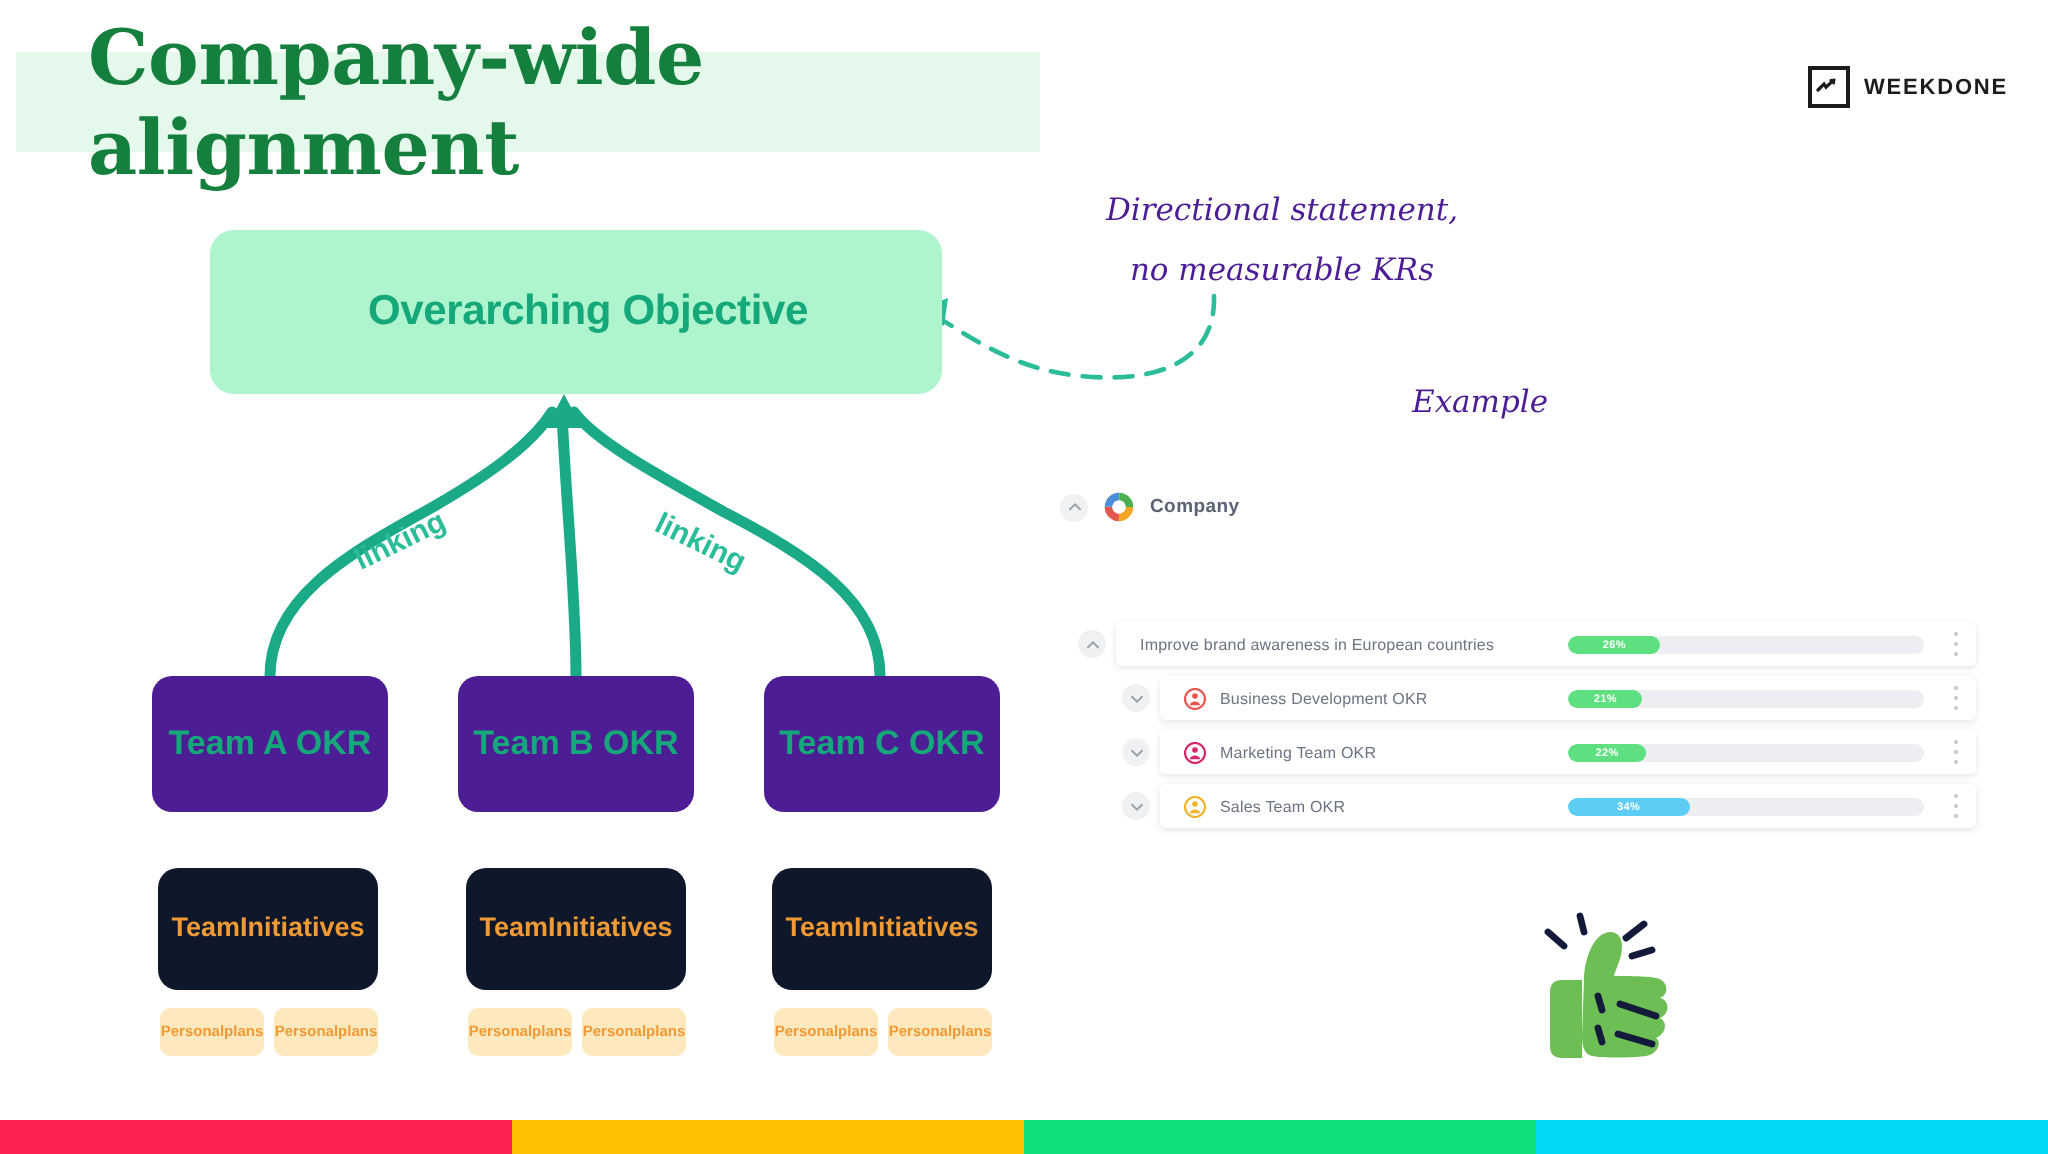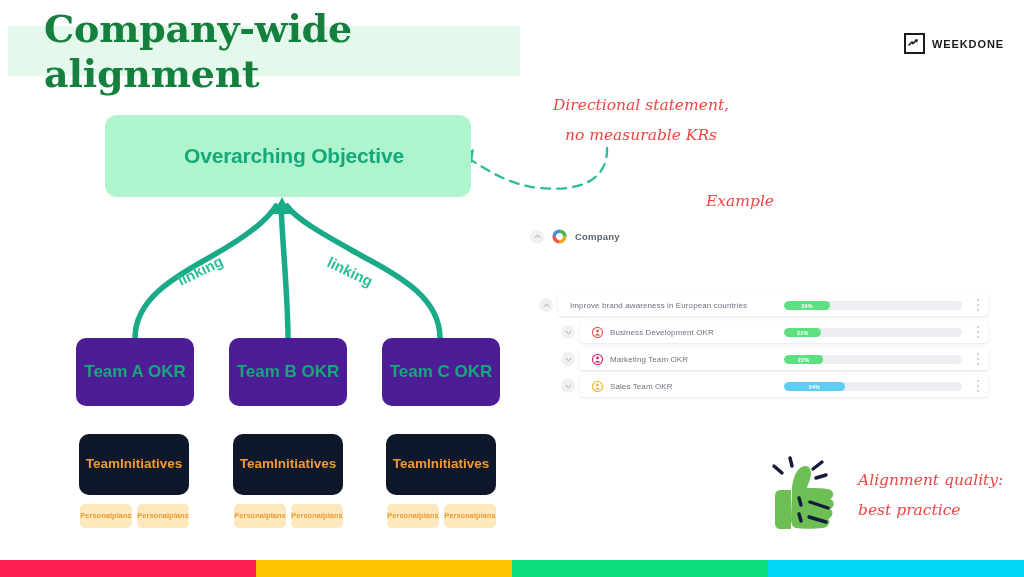--- a/index.html
+++ b/index.html
@@ -83,36 +83,36 @@
   .link-word{
     position:absolute;font-family:"Liberation Sans",sans-serif;
     font-size:15px;font-weight:700;color:#2bbd9a;white-space:nowrap;
   }
   .link-a{left:176px;top:262px;transform:rotate(-26deg);}
   .link-b{left:326px;top:263px;transform:rotate(26deg);}
 
   
   .hand{
     font-family:"DejaVu Serif","Liberation Serif",serif;
-    font-style:italic;color:#ef4444;
+    font-style:italic;color:#4c1d95;
   }
   .note-directional{
     position:absolute;left:536px;top:90px;width:210px;
     font-size:15.5px;line-height:1.95;text-align:center;
   }
   .note-example{
     position:absolute;left:706px;top:192px;font-size:15.5px;
   }
   .note-quality{
     position:absolute;left:858px;top:465px;width:150px;
     font-size:15.5px;line-height:1.95;
   }
 
   
-  .app-panel{position:absolute;left:524px;top:227px;width:470px;height:140px;}
+  .app-panel{position:absolute;left:524px;top:244px;width:470px;height:140px;}
   .app-company-row{
     position:absolute;left:6px;top:2px;display:flex;align-items:center;gap:8px;
   }
   .chev{
     width:14px;height:14px;border-radius:50%;background:#f0f1f3;
     display:flex;align-items:center;justify-content:center;flex:none;
   }
   .chev svg{display:block;}
   .company-ring{width:15px;height:15px;flex:none;}
   .company-name{font-size:9.5px;font-weight:700;color:#5a6472;letter-spacing:0.2px;}
@@ -247,24 +247,20 @@
   <div class="plan-chip" style="left:444px">
     <span class="plan-label">Personal</span>
     <span class="plan-label">plans</span>
   </div>
 
   <div class="hand note-directional">
     <div>Directional statement,</div>
     <div>no measurable KRs</div>
   </div>
   <div class="hand note-example">Example</div>
-  <div class="hand note-quality">
-    <div>Alignment quality:</div>
-    <div>best practice</div>
-  </div>
 
   <div class="app-panel">
 
     <div class="app-company-row">
       <span class="chev">
         <svg width="7" height="5" viewBox="0 0 7 5">
             <path d="M1 3.6 L3.5 1.2 L6 3.6" stroke="#9aa2ad" stroke-width="1" fill="none" stroke-linecap="round"></path>
           </svg>
       </span>
       <span class="company-ring">

